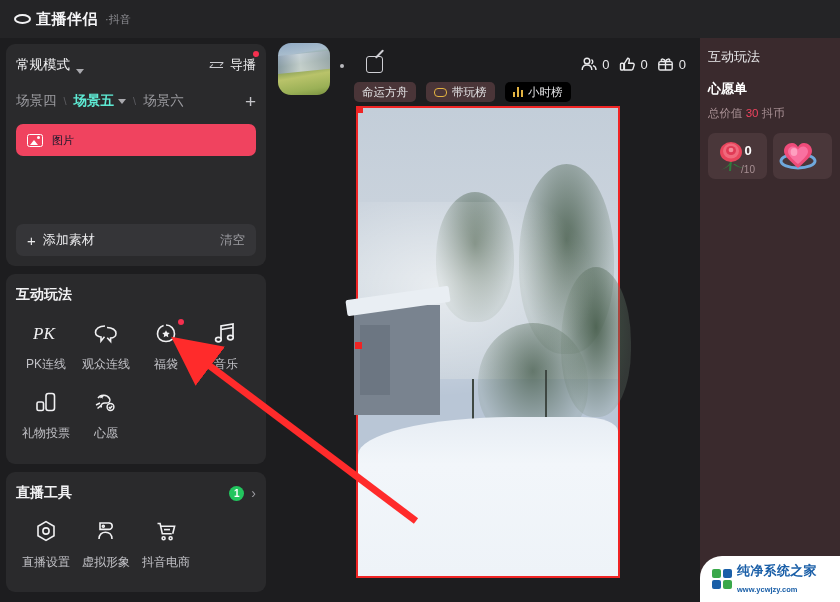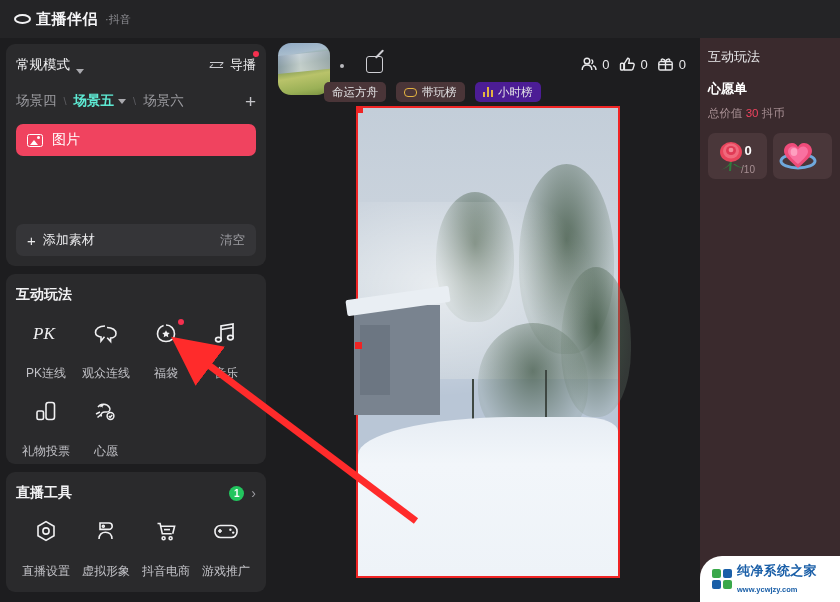--- a/index.html
+++ b/index.html
@@ -67,21 +67,21 @@
   .scene-tab { font-size: 13.5px; color: #9a9a9f; cursor: pointer; white-space: nowrap; }
   .scene-tab.active { color: #5eead4; font-weight: bold; }
   .scene-sep { color: #5c5c61; font-size: 11px; margin: 0 7px; }
   .scene-chev { margin-left: 4px; }
   .scene-add { margin-left: auto; font-size: 19px; color: #c3c3c8; line-height: 1; cursor: pointer; font-weight: 300;}
 
   .source-item {
     margin-top: 12px; height: 32px; border-radius: 7px; background: #f0435f;
     display: flex; align-items: center; gap: 9px; padding-left: 11px; cursor: pointer;
   }
-  .source-label { font-size: 14px; color: #ffffff; }
+  .source-label { font-size: 11px; color: #0f172a; }
   .img-ico {
     width: 16px; height: 13px; border: 1.6px solid #fff; border-radius: 2.5px; position: relative;
   }
   .img-ico:before {
     content:""; position:absolute; left:1.5px; bottom:1px; width:0;height:0;
     border-left:4px solid transparent;border-right:4px solid transparent;border-bottom:5px solid #fff;
   }
   .img-ico:after {
     content:""; position:absolute; right:2px; top:1.5px; width:3px;height:3px;border-radius:50%;background:#fff;
   }
@@ -93,21 +93,21 @@
   }
   .add-bar-left { display: flex; align-items: center; gap: 7px; font-size: 13px; color: #eaeaec; }
   .add-plus { font-size: 15px; line-height: 1; color: #eaeaec; }
   .clear-btn { font-size: 12.5px; color: #9b9ba0; cursor: pointer; }
 
   
   .panel-play { margin-top: 8px; padding: 12px 10px 6px 10px; height: 190px; }
   .sec-title { font-size: 14px; color: #f2f2f4; font-weight: bold; }
   .sec-head { display:flex; align-items:center; justify-content:space-between; }
   .grid { display: grid; grid-template-columns: repeat(4, 1fr); margin-top: 16px; row-gap: 16px; }
-  .cell { display: flex; flex-direction: column; align-items: center; gap: 19px; cursor: pointer; position: relative; }
+  .cell { display: flex; flex-direction: column; align-items: center; gap: 10px; cursor: pointer; position: relative; }
   .cell .glyph { height: 26px; display: flex; align-items: center; justify-content: center; color: #f0f0f2; }
   .cell .cap { font-size: 12px; color: #c2c2c7; white-space: nowrap; }
   .cell .dot { position:absolute; width:6px;height:6px;border-radius:50%;background:#f5304f; top:-1px; right: 12px;}
 
   
   .panel-tools { margin-top: 8px; padding: 12px 10px 8px 10px; height: 120px; }
   .count-badge {
     display:inline-flex; align-items:center; justify-content:center;
     width:15px;height:15px;border-radius:50%;background:#22c55e;color:#fff;font-size:10px;font-weight:bold;
   }
@@ -135,26 +135,26 @@
   .edit-ico {
     position:absolute; left: 94px; top:18px; width:17px;height:17px;
     border:1.6px solid #cfcfd4; border-radius:3px; cursor:pointer;
   }
   .edit-ico:after{
     content:""; position:absolute; right:-3px; top:-4px; width:11px;height:2px;background:#cfcfd4;
     transform: rotate(-45deg); border-radius:1px;
   }
   .mini-dot { position:absolute; left:68px; top:26px; width:4px;height:4px;border-radius:50%;background:#b9b9bd;}
 
-  .tags { position:absolute; left:52px; top:44px; display:flex; gap:10px; }
+  .tags { position:absolute; left:82px; top:44px; display:flex; gap:10px; }
   .tag {
     height:20px; padding:0 8px; border-radius:5px; background:#4a3538;
     display:flex;align-items:center;gap:5px; font-size:11.5px; color:#e4e4e6; cursor:pointer;
   }
-  .tag.dark { background:#4c1d95; }
+  .tag.dark { background:#000000; }
   .pad-ico{ width:13px;height:9px;border:1.4px solid #e3b341;border-radius:4px; }
   .bar-ico{ display:flex; align-items:flex-end; gap:1.5px; height:10px;}
   .bar-ico i{ width:2.5px; background:#e3b341; }
   .bar-ico i:nth-child(1){height:5px;} .bar-ico i:nth-child(2){height:10px;} .bar-ico i:nth-child(3){height:7px;}
 
   .stats { position:absolute; right:14px; top:18px; display:flex; align-items:center; gap:9px; }
   .stat { display:flex; align-items:center; gap:5px; }
   .stat .num { font-size:13px; color:#e9e9eb; }
   .stat svg { display:block; }
 
@@ -403,31 +403,20 @@
               <path d="M3.5 4.5 h2.6 l2.2 10.2 h9.4"></path>
               <path d="M6.6 7.2 h14 l-1.9 7.5"></path>
               <path d="M10 10.6 h6"></path>
               <circle cx="9.6" cy="19.2" r="1.5"></circle>
                 <circle cx="16.6" cy="19.2" r="1.5"></circle>
             </svg>
           </span>
           <span class="cap">抖音电商</span>
         </div>
 
-        <div class="cell">
-          <span class="glyph">
-            <svg width="26" height="20" viewBox="0 0 26 20" fill="none" stroke="#f0f0f2" stroke-width="1.6">
-              <rect x="2" y="4.5" width="22" height="12" rx="5.5"></rect>
-              <path d="M7 8 v4 M5 10 h4"></path>
-              <circle cx="17.4" cy="8.8" r="1.2" fill="#f0f0f2" stroke="none"></circle>
-              <circle cx="20.2" cy="11.6" r="1.2" fill="#f0f0f2" stroke="none"></circle>
-            </svg>
-          </span>
-          <span class="cap">游戏推广</span>
-        </div>
 
       </div>
     </div>
   </div>
 
   <div class="center">
     <div class="avatar"></div>
     <div class="mini-dot"></div>
     <div class="edit-ico"></div>
 

